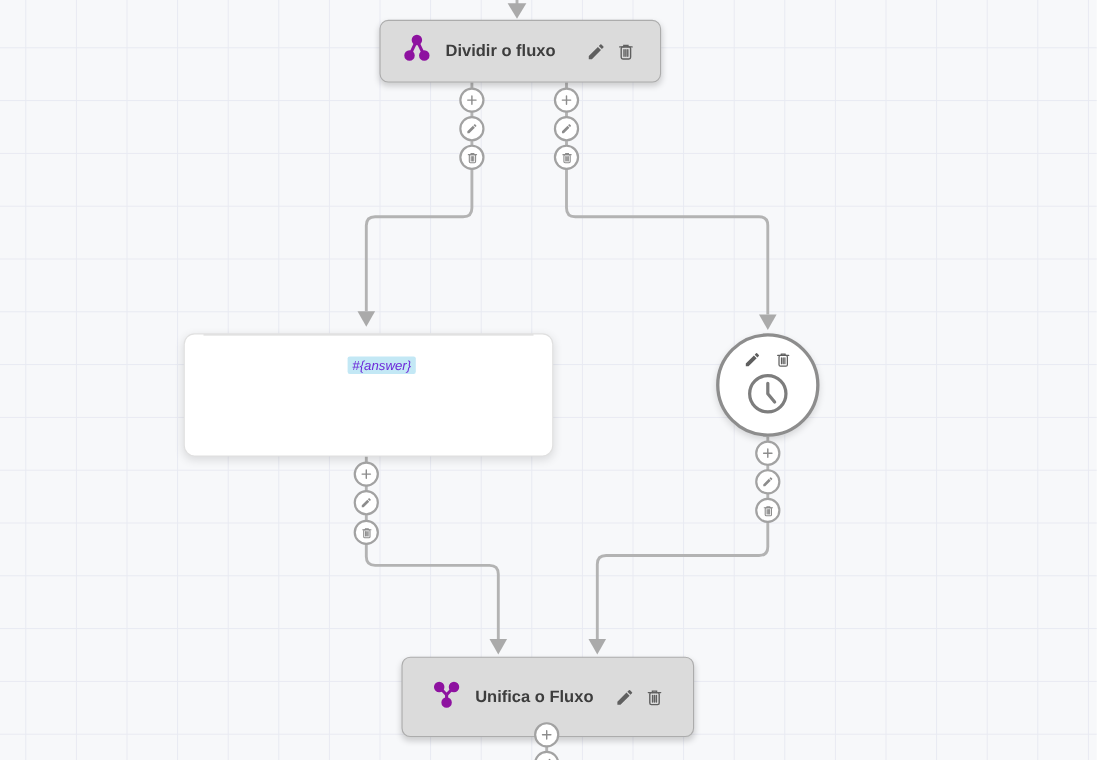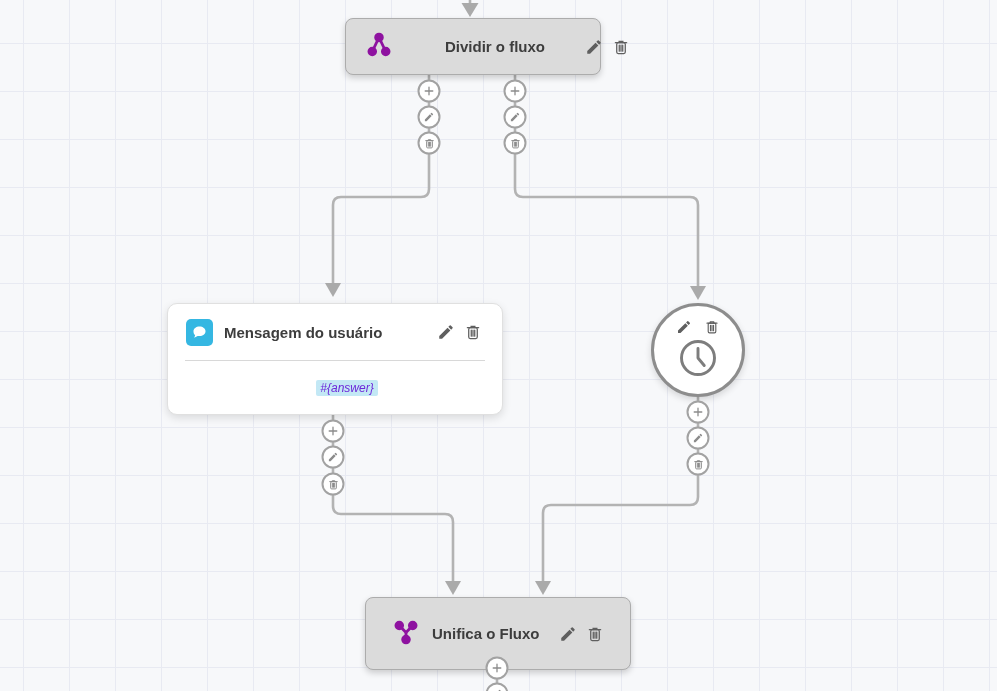--- a/index.html
+++ b/index.html
@@ -88,21 +88,21 @@
 
     <path class="wire" d="M333 415 L333 506 Q333 514 341 514 L445 514 Q453 514 453 522 L453 581"></path>
     <polygon class="arrowhead" points="445,581 461,581 453,595"></polygon>
 
     <path class="wire" d="M698 397 L698 497 Q698 505 690 505 L551 505 Q543 505 543 513 L543 581"></path>
     <polygon class="arrowhead" points="535,581 551,581 543,595"></polygon>
 
     <path class="wire" d="M497 652 L497 691"></path>
   </svg>
 
-  <div class="node-bar" style="left:345px;top:18px;width:256px;height:57px;padding:0 22px 0 20px;gap:40px;">
+  <div class="node-bar" style="left:345px;top:18px;width:256px;height:57px;padding:0 22px 0 20px;">
     <span class="type-icon">
       <svg width="26" height="26" viewBox="0 0 24 24">
         <g stroke="#8e12a0" stroke-width="2.6" fill="#8e12a0">
           <line x1="12" y1="5" x2="5.8" y2="18"></line>
             <line x1="12" y1="5" x2="18.2" y2="18"></line>
           <circle cx="12" cy="5" r="3.1"></circle>
             <circle cx="5.8" cy="18" r="3.1"></circle>
             <circle cx="18.2" cy="18" r="3.1"></circle>
         </g>
       </svg>
@@ -119,43 +119,20 @@
           <path d="M4.5 6.2h15"></path>
             <path d="M9.5 6V4.4h5V6"></path>
             <rect x="6.3" y="6.2" width="11.4" height="14.6" rx="2"></rect>
             <path d="M9.7 9.5v8M12 9.5v8M14.3 9.5v8"></path>
         </svg>
       </span>
     </span>
   </div>
 
   <div class="node-card" style="left:167px;top:303px;width:336px;height:112px;">
-    <div class="card-header">
-      <span class="msg-icon-box type-icon" style="background:#35b7e2;">
-        <svg width="17" height="17" viewBox="0 0 24 24" fill="#ffffff">
-          <path d="M12 3.5c4.7 0 8.5 3 8.5 6.8s-3.8 6.8-8.5 6.8c-.9 0-1.8-.1-2.6-.3L4.5 19.5l1.4-3.6c-1.5-1.2-2.4-2.9-2.4-5.6C3.5 6.5 7.3 3.5 12 3.5z"></path>
-        </svg>
-      </span>
-      <span class="node-title">Mensagem do usuário</span>
-      <span class="hdr-actions">
-        <span class="hdr-icon">
-          <svg viewBox="0 0 24 24" fill="currentColor">
-              <path d="M3 17.25V21h3.75L17.81 9.94l-3.75-3.75L3 17.25zM20.71 7.04a1 1 0 0 0 0-1.41l-2.34-2.34a1 1 0 0 0-1.41 0l-1.83 1.83 3.75 3.75 1.83-1.83z"></path>
-            </svg>
-        </span>
-        <span class="hdr-icon">
-          <svg viewBox="0 0 24 24" fill="none" stroke="currentColor" stroke-width="1.7" stroke-linecap="round">
-            <path d="M4.5 6.2h15"></path>
-              <path d="M9.5 6V4.4h5V6"></path>
-              <rect x="6.3" y="6.2" width="11.4" height="14.6" rx="2"></rect>
-              <path d="M9.7 9.5v8M12 9.5v8M14.3 9.5v8"></path>
-          </svg>
-        </span>
-      </span>
-    </div>
     <div class="node-divider"></div>
     <div class="card-body">
       <span class="answer-chip">#{answer}</span>
     </div>
   </div>
 
   <div class="circle-node" style="left:651px;top:303px;">
     <div class="circle-actions">
       <span class="hdr-icon">
         <svg viewBox="0 0 24 24" fill="currentColor">

